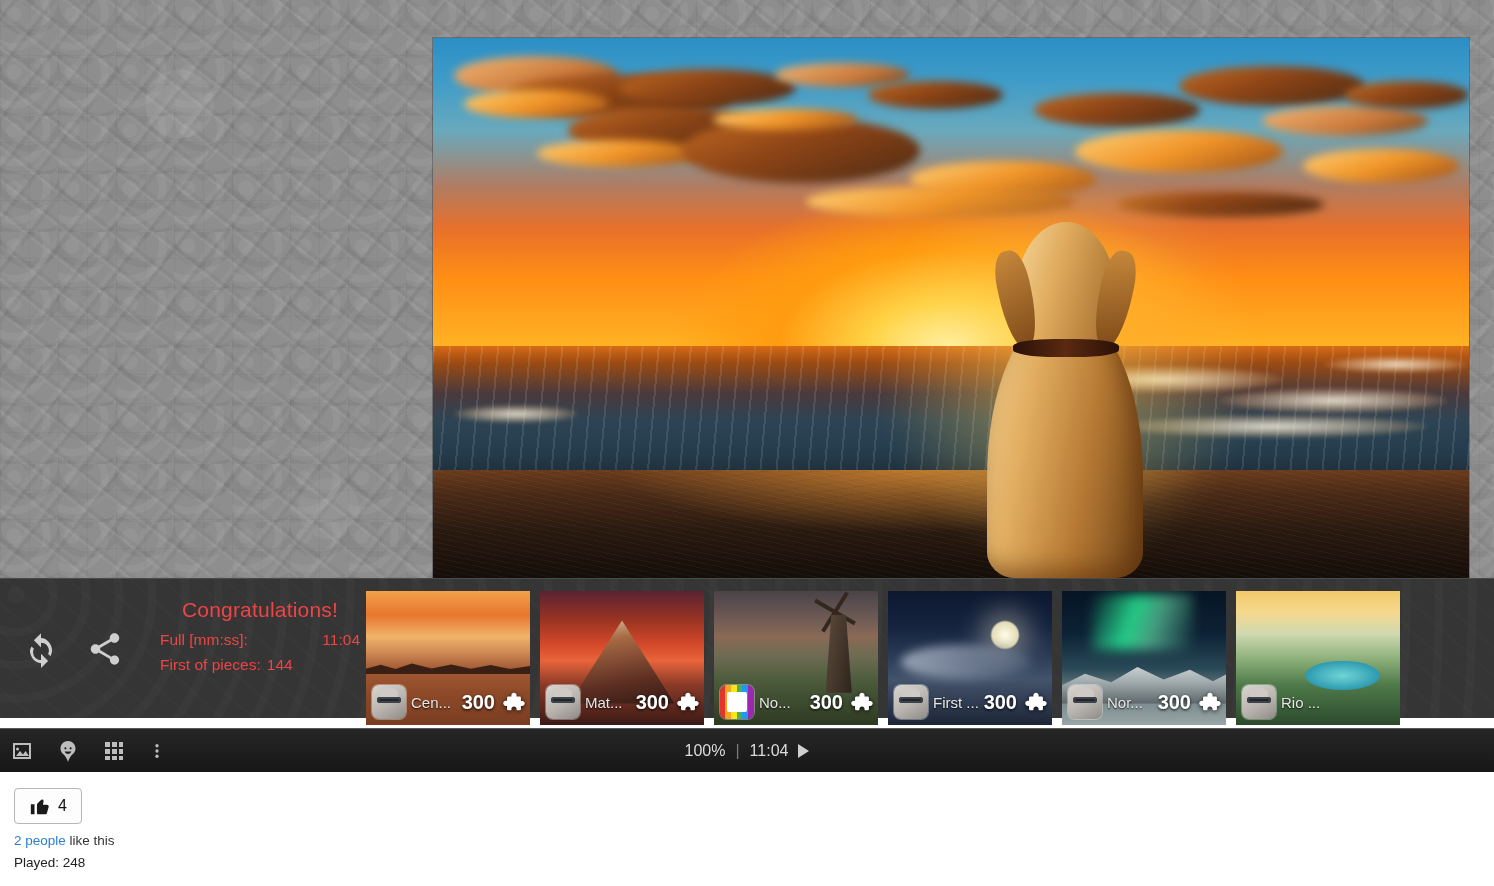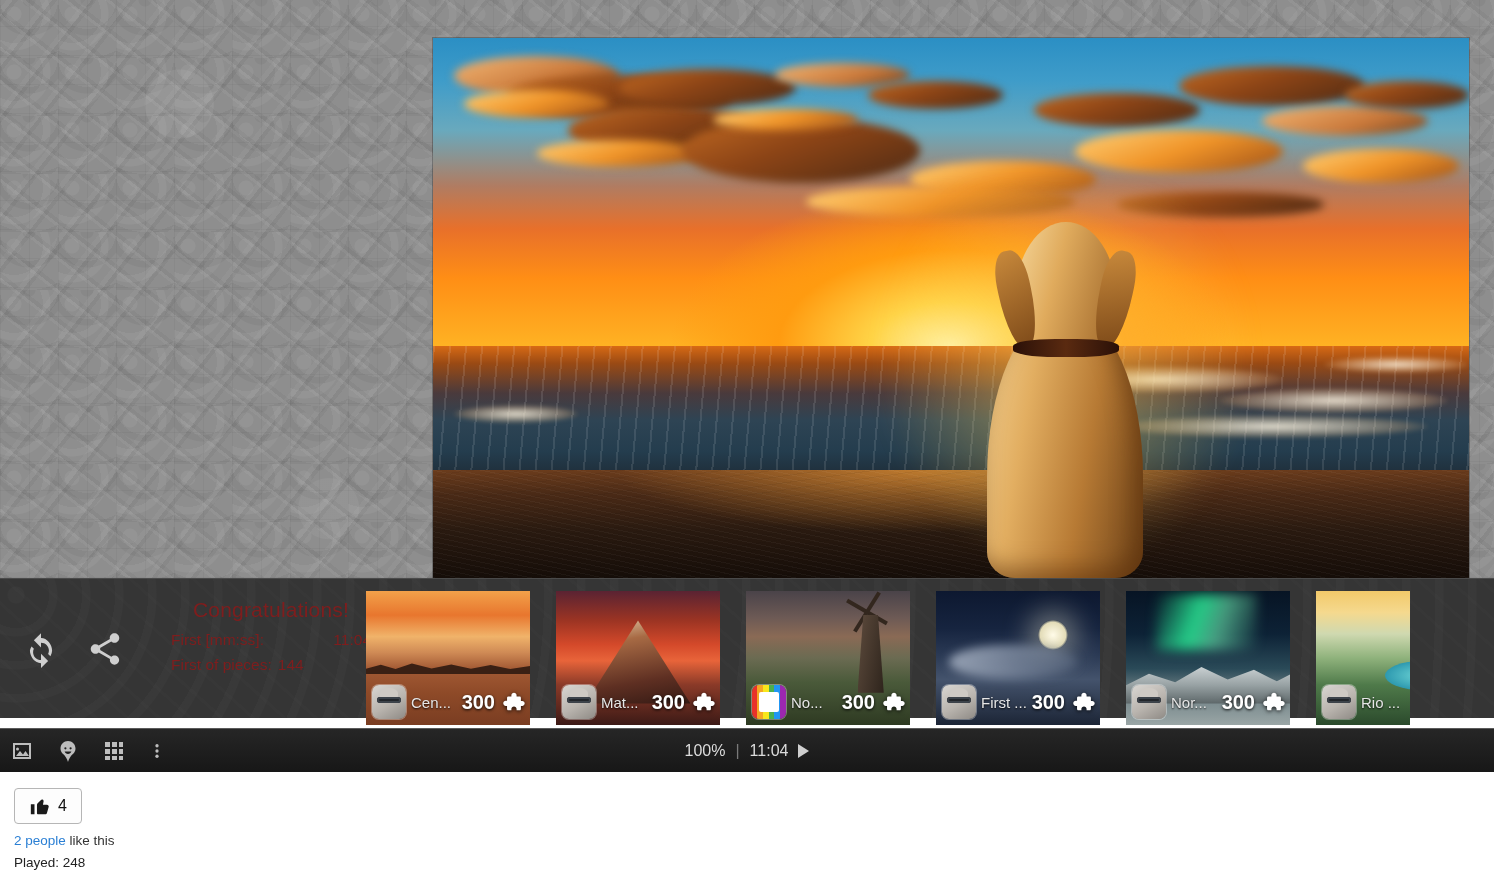--- a/index.html
+++ b/index.html
@@ -105,27 +105,27 @@
     background:#353535;
     background-image:
       repeating-radial-gradient(circle at 16px 16px, rgba(255,255,255,.018) 0 8px, transparent 9px 33px),
       repeating-linear-gradient(42deg, rgba(255,255,255,.012) 0 3px, transparent 3px 21px);
     border-top:1px solid #4a4a4a;
   }
   #action-icons{ position:absolute; left:22px; top:630px; display:flex; gap:26px; align-items:center; }
   .act-ic{ width:38px; height:38px; cursor:pointer; }
   .act-ic svg{ width:100%; height:100%; display:block; fill:#cfcfcf; }
 
-  #congrats-text{ position:absolute; left:160px; top:598px; width:200px; color:#7f1d1d;margin-left:11px; }
+  #congrats-text{ position:absolute; left:160px; top:598px; width:200px; color:#ef4444; }
   #congrats-title{ font-size:21px; text-align:center; margin-bottom:6px; letter-spacing:.2px; }
   .ct-row{ font-size:15.5px; display:flex; justify-content:space-between; line-height:1.6; white-space:nowrap; }
   .ct-row.tworow{ justify-content:flex-start; gap:6px; }
 
   
-  #thumb-strip{ position:absolute; left:366px; top:591px; height:134px; display:flex; gap:26px; overflow:hidden; width:1044px; }
+  #thumb-strip{ position:absolute; left:366px; top:591px; height:134px; display:flex; gap:10px; overflow:hidden; width:1044px; }
   .thumb{ position:relative; width:164px; height:134px; flex:0 0 164px; overflow:hidden; background:#222; }
   .thumb .ph{ position:absolute; inset:0; }
   .thumb .meta{ position:absolute; left:6px; bottom:6px; right:4px; display:flex; align-items:center; gap:5px; }
   .thumb .av{ width:34px; height:34px; flex:0 0 34px; border-radius:7px; overflow:hidden; box-shadow:0 0 0 1px rgba(255,255,255,.35); position:relative; }
   .thumb .tname{ color:#e6e6e6; font-size:15px; white-space:nowrap; overflow:hidden;
                  text-shadow:0 1px 2px rgba(0,0,0,.9); flex:0 1 auto; }
   .thumb .tcount{ color:#fff; font-size:20px; font-weight:bold; text-shadow:0 1px 3px rgba(0,0,0,.95); margin-left:auto; }
   .thumb .pz{ width:26px; height:26px; flex:0 0 26px; }
   .thumb .pz svg{ width:100%; height:100%; display:block; fill:#fff; filter:drop-shadow(0 1px 2px rgba(0,0,0,.8)); }
 
@@ -268,21 +268,21 @@
   <div class="act-ic" title="share">
     <svg viewBox="0 0 24 24">
         <path d="M18 16.08c-.76 0-1.44.3-1.96.77L8.91 12.7c.05-.23.09-.46.09-.7s-.04-.47-.09-.7l7.05-4.11c.54.5 1.25.81 2.04.81 1.66 0 3-1.34 3-3s-1.34-3-3-3-3 1.34-3 3c0 .24.04.47.09.7L8.04 9.81A2.99 2.99 0 0 0 6 9c-1.66 0-3 1.34-3 3s1.34 3 3 3c.79 0 1.5-.31 2.04-.81l7.12 4.16c-.05.21-.08.43-.08.65 0 1.61 1.31 2.92 2.92 2.92s2.92-1.31 2.92-2.92-1.31-2.92-2.92-2.92z"></path>
       </svg>
   </div>
 </div>
 
 <div id="congrats-text">
   <div id="congrats-title">Congratulations!</div>
   <div class="ct-row">
-    <span>First [mm:ss]:</span>
+    <span>Full [mm:ss]:</span>
     <span>11:04</span>
   </div>
   <div class="ct-row tworow">
     <span>First of pieces:</span>
     <span>144</span>
   </div>
 </div>
 
 <div id="thumb-strip">
 

